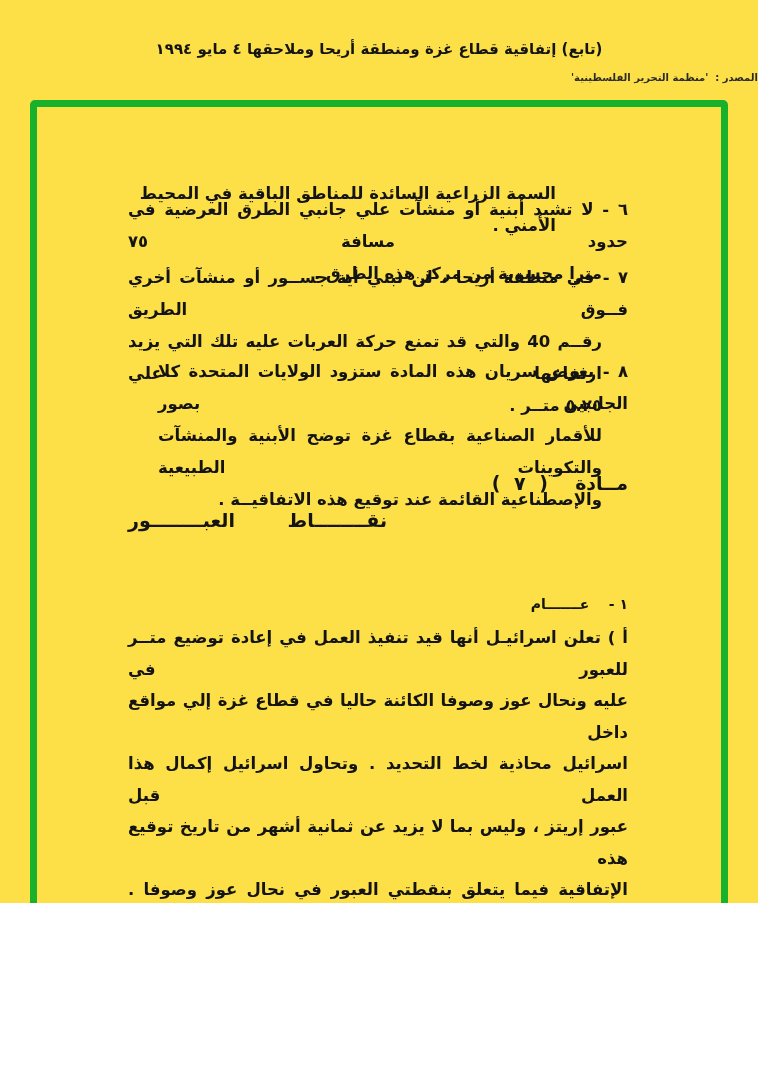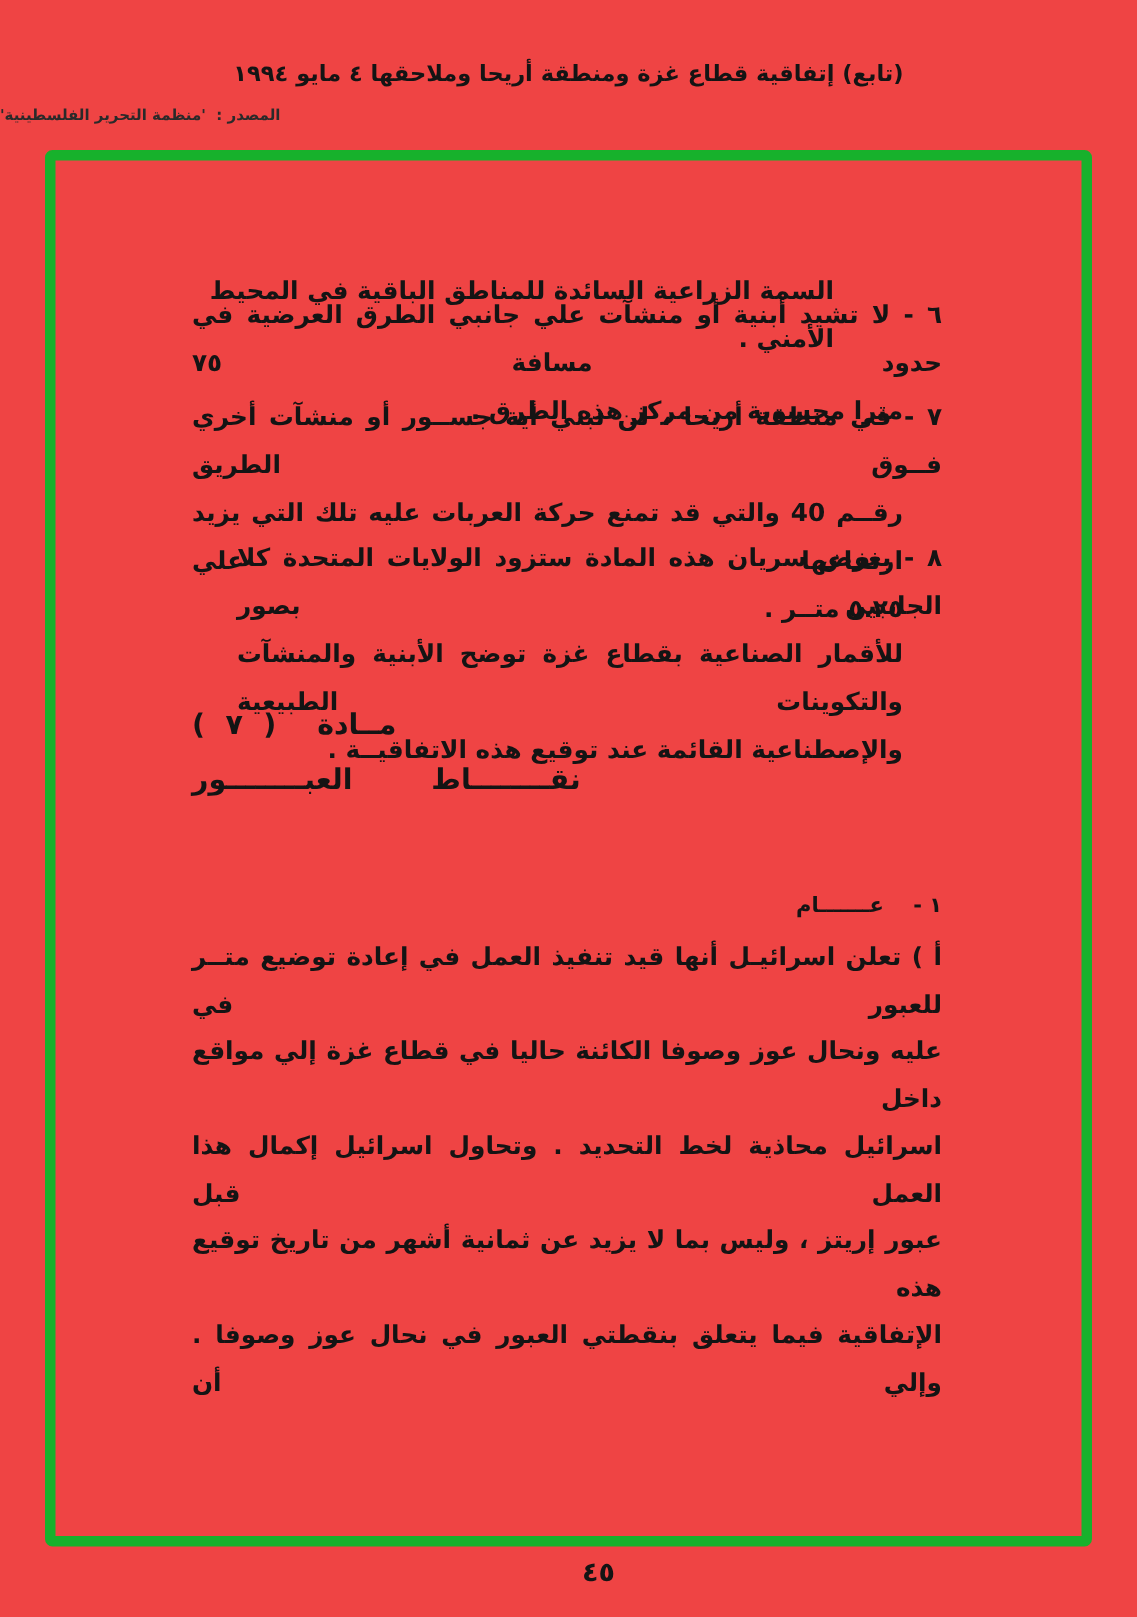--- a/index.html
+++ b/index.html
@@ -1,34 +1,34 @@
 <!DOCTYPE html>
 <html lang="ar" dir="rtl"><head>
 <meta charset="utf-8">
 <style>
   html,body{margin:0;padding:0;background:#ffffff;}
   .page{
     position:relative;
-    width:758px;height:1078px;
-    background:#ef4444;
+    width:758px;height:903px;
+    background:#fde047;
     font-family:"DejaVu Sans", sans-serif;
     direction:rtl;
     color:#141414;
     overflow:hidden;
   }
   .header-title{
     position:absolute;top:40px;left:0;right:0;
     text-align:center;
     font-size:15px;font-weight:bold;
     letter-spacing:0.2px;
     white-space:pre-wrap;
   }
   .header-source{
     position:absolute;top:72px;left:0;right:0;
-    text-align:left;
+    text-align:right;
     font-size:10px;font-weight:bold;
     color:#2a2a2a;
     white-space:pre-wrap;
   }
   .frame{
     position:absolute;left:30px;top:100px;
     width:698px;height:931px;
     box-sizing:border-box;
     border:7px solid #17b12c;
     border-radius:5px;
@@ -43,21 +43,21 @@
   }
   .j{text-align:justify;text-align-last:justify;}
   .r{text-align:right;white-space:pre-wrap;}
   .ind{padding-right:26px;}
   .intro{top:150px;padding-right:72px;margin-top:28px;}
   .g-item6{top:194px;}
   .g-item7{top:262px;}
   .g-item8{top:356px;margin-left:30px;}
   .h-title{
     position:absolute;top:472px;left:0;right:0;
-    text-align:left;font-size:19px;font-weight:bold;
+    text-align:right;font-size:19px;font-weight:bold;
     word-spacing:7px;white-space:pre-wrap;
   }
   .h-sub{
     position:absolute;top:509px;left:0;right:0;
     text-align:left;font-size:19px;font-weight:bold;
     word-spacing:46px;white-space:pre-wrap;
   }
   .g-section{top:588px;}
   .section-line{font-size:14px;font-weight:bold;line-height:32px;}
   .g-para{top:622px;}

